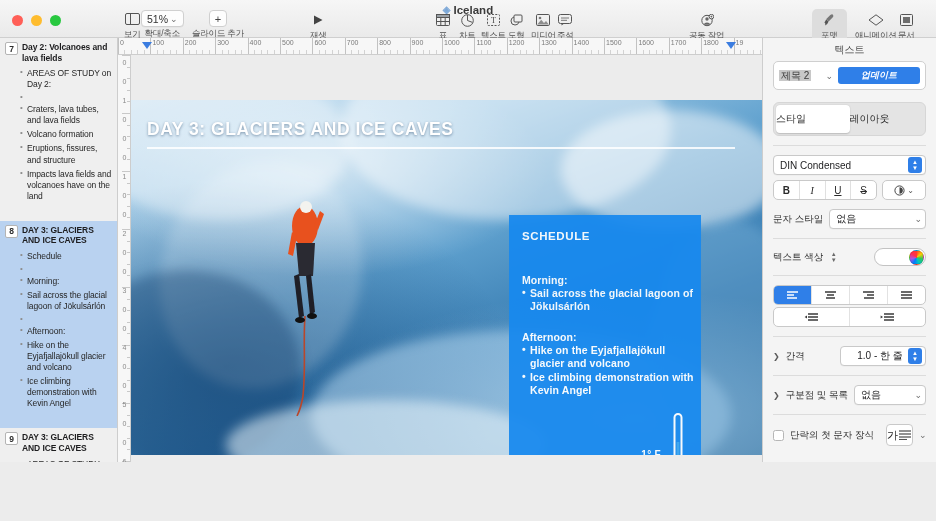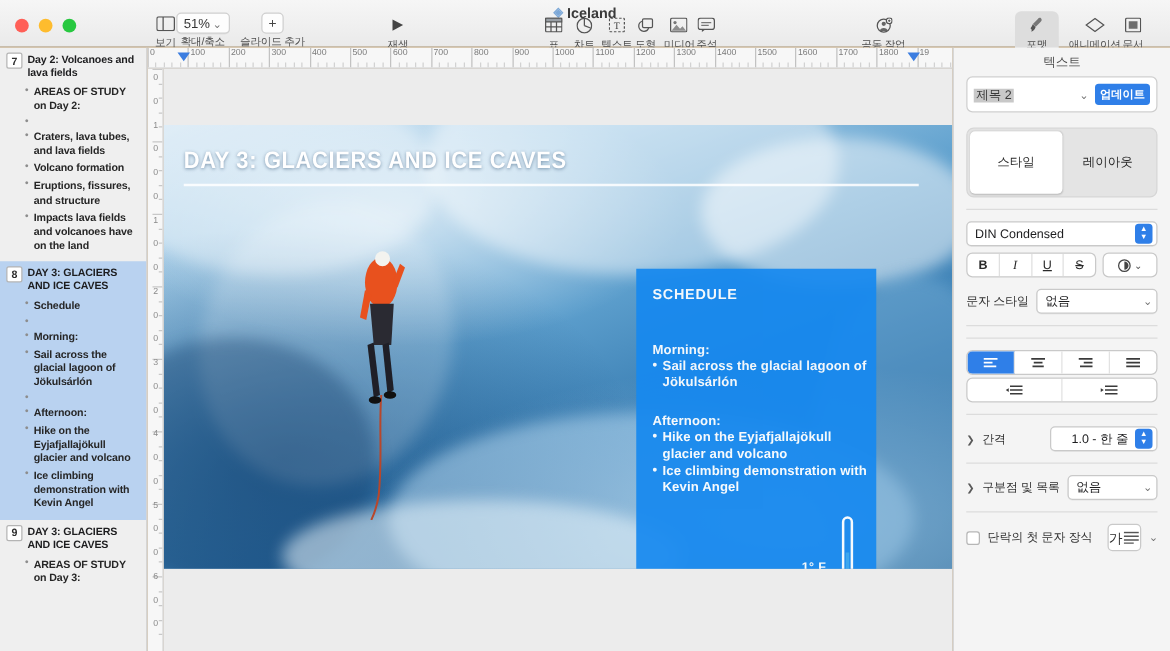--- a/index.html
+++ b/index.html
@@ -4,21 +4,21 @@
 <style>
   * { box-sizing: border-box; margin:0; padding:0; }
   html,body { width:936px; height:521px; overflow:hidden; }
   body {
     font-family: "Liberation Sans", sans-serif;
     font-size: 11px;
     color:#1d1d1f;
     background:#ececec;
     -webkit-font-smoothing: antialiased;
   }
-  #app { position:relative; width:936px; height:521px; overflow:hidden; background:#a16207; }
+  #app { position:relative; width:936px; height:462px; overflow:hidden; background:#f97316; }
 
   
   .toolbar {
     position:absolute; top:0; left:0; width:936px; height:38px;
     background: linear-gradient(#f6f6f6, #eaeaea);
     border-bottom:1px solid #cfcfcf;
   }
   .traffic { position:absolute; top:15px; left:12px; display:flex; gap:8px; }
   .tl { width:11px;height:11px;border-radius:50%; }
   .tl.r{background:#ff5f57;} .tl.y{background:#febc2e;} .tl.g{background:#28c840;}
@@ -79,21 +79,21 @@
   }
   .slide-group { position:relative; padding:0; }
   .slide-group.sel { background:#b9d2f0; }
   .sg-head { display:flex; gap:4px; padding:4px 5px 1px 5px; }
   .sg-num {
     min-width:13px;height:13px; background:#fff; border:1px solid #b4b4b4;
     border-radius:2px; font-size:8.5px; font-weight:bold; color:#2d2d2d;
     display:flex;align-items:center;justify-content:center; flex:0 0 auto;
   }
   .sg-title { font-size:8.5px; font-weight:bold; color:#1d1d1f; line-height:1.25; letter-spacing:-0.1px;}
-  .sg-bullets { padding:1px 5px 4px 20px;font-weight:bold; }
+  .sg-bullets { padding:1px 5px 16px 20px; }
   .sg-b { position:relative; font-size:8.5px; color:#262626; line-height:1.3; margin:3px 0; padding-left:7px; letter-spacing:-0.1px;}
   .sg-b::before { content:"•"; position:absolute; left:0; top:-1px; color:#8d8d8d; font-size:8px;}
   .sg-b.empty { height:8px; }
 
   
   .canvas-area {
     position:absolute; left:131px; top:55px; width:631px; height:466px;
     background:#ececec; overflow:hidden;
   }
   .slide {
@@ -146,28 +146,28 @@
 
   .style-row {
     display:flex; align-items:center; gap:5px;
     background:#fff; border:1px solid #cfcfcf; border-radius:5px; padding:5px 5px;
   }
   .style-name { flex:1; font-size:10px; color:#1d1d1f; }
   .style-name .hl { background:#c8c8c8; color:#3a3a3a; padding:0 2px;}
   .chev { color:#6e6e6e; font-size:9px; }
   .btn-blue {
     background:#2f7fe8; color:#fff; font-size:9px; border-radius:3px;
-    padding:2px 4px; font-weight:bold; white-space:nowrap;
+    padding:2px 23px; font-weight:bold; white-space:nowrap;font-style:italic;
   }
 
   .segmented {
     display:flex; background:#e4e4e4; border-radius:6px; padding:2px; margin:12px 0 2px 0;
     border:1px solid #d6d6d6;
   }
-  .seg { flex:1; text-align:center; font-size:10px; color:#2a2a2a; padding:18px 0; border-radius:4px;}
+  .seg { flex:1; font-size:10px; color:#2a2a2a; padding:7px 0; border-radius:4px;}
   .seg.on { background:#fff; box-shadow:0 0.5px 1.5px rgba(0,0,0,0.18); }
 
   .sec-label { font-size:9.5px; color:#4d4d4d; margin-bottom:4px; }
 
   .select {
     display:flex; align-items:center; background:#fff; border:1px solid #c9c9c9;
     border-radius:4px; height:20px; padding:0 3px 0 6px; font-size:10px; color:#1d1d1f;
     box-shadow:0 0.5px 0 rgba(0,0,0,0.05);
   }
   .select .txt{flex:1; overflow:hidden; white-space:nowrap;}
@@ -732,20 +732,31 @@
       <div class="lbl-row">
         <span class="t">문자 스타일</span>
         <div class="select" style="flex:1;">
           <span class="txt">없음</span>
           <span class="chev">⌄</span>
         </div>
       </div>
 
       <div class="hr"></div>
 
+      <div class="lbl-row" style="margin-top:2px;">
+        <span class="t">텍스트 색상</span>
+        <span class="stepper-gray">
+            <span>▲</span>
+            <span>▼</span>
+          </span>
+        <span style="flex:1;"></span>
+        <div class="swatch">
+          <div class="wheel"></div>
+        </div>
+      </div>
 
       <div class="hr"></div>
 
       <div class="align-bar">
         <div class="on">
           <svg width="13" height="9" viewBox="0 0 13 9">
               <line x1="1" y1="1" x2="12" y2="1" stroke="#fff" stroke-width="1.4"></line>
               <line x1="1" y1="4" x2="8" y2="4" stroke="#fff" stroke-width="1.4"></line>
               <line x1="1" y1="7" x2="11" y2="7" stroke="#fff" stroke-width="1.4"></line>
             </svg>

